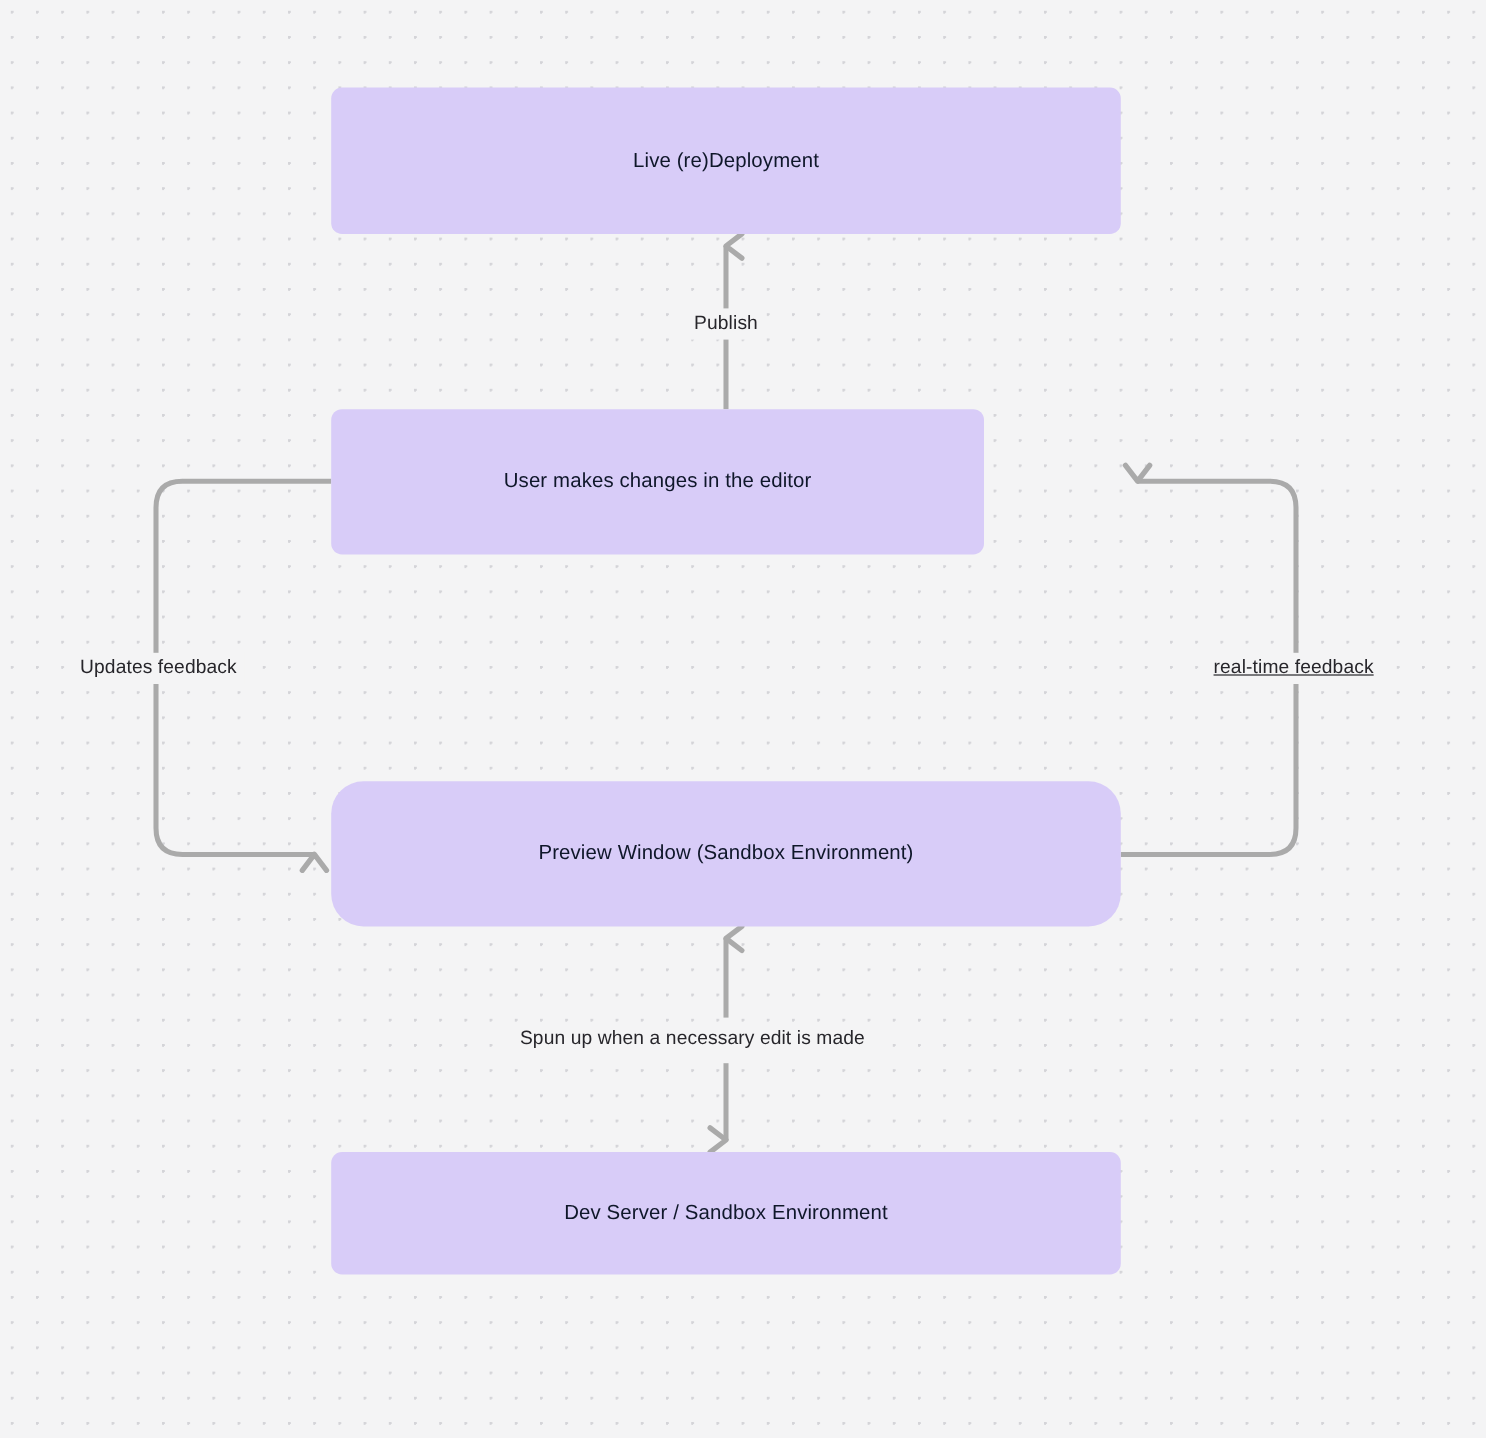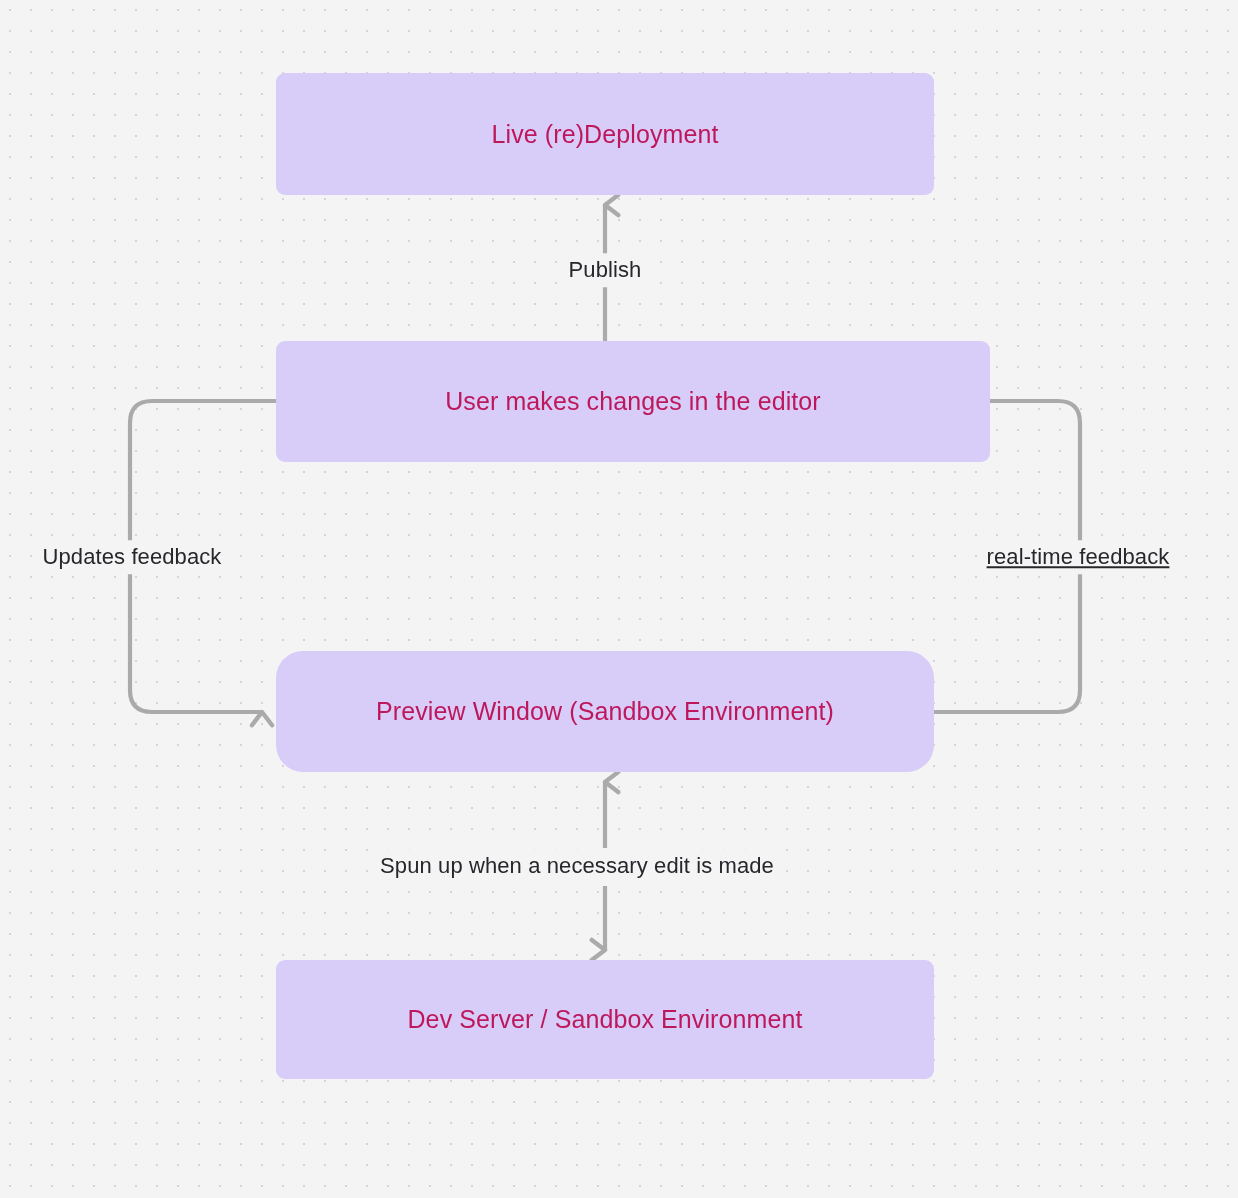--- a/index.html
+++ b/index.html
@@ -34,30 +34,30 @@
   .node {
     position: absolute;
     background-color: #d8ccf8;
     border-radius: 9px;
     display: flex;
     align-items: center;
     justify-content: center;
     box-sizing: border-box;
   }
   .node-label {
-    font-size: 25px;
-    color: #be185d;
+    font-size: 17px;
+    color: #0f172a;
     letter-spacing: 0.1px;
     text-align: center;
     line-height: 1.3;
     white-space: nowrap;
   }
   .edge-label {
     position: absolute;
-    font-size: 22px;
+    font-size: 16px;
     color: #27262b;
     letter-spacing: 0.1px;
     white-space: nowrap;
     background-color: #f4f4f5;
     padding: 3px 6px;
     line-height: 1.25;
   }
   .edge-label.center {
     transform: translate(-50%, -50%);
   }
@@ -89,29 +89,29 @@
     <g>
       <path d="M605 848 L605 782" fill="none" stroke="#aaaaaa" stroke-width="4.2" stroke-linecap="butt" marker-end="url(#arrow-up)"></path>
       <path d="M605 886 L605 950" fill="none" stroke="#aaaaaa" stroke-width="4.2" stroke-linecap="butt" marker-end="url(#arrow-up)"></path>
     </g>
   </svg>
 
   <div class="node" style="left:276px; top:73px; width:658px; height:122px;">
     <span class="node-label">Live (re)Deployment</span>
   </div>
 
-  <div class="node" style="left:276px; top:341px; width:714px; height:121px;">
+  <div class="node" style="left:276px; top:341px; width:544px; height:121px;">
     <span class="node-label">User makes changes in the editor</span>
   </div>
 
   <div class="node" style="left:276px; top:651px; width:658px; height:121px;border-radius:27px;">
     <span class="node-label">Preview Window (Sandbox Environment)</span>
   </div>
 
-  <div class="node" style="left:276px; top:960px; width:658px; height:119px;">
+  <div class="node" style="left:276px; top:960px; width:658px; height:102px;">
     <span class="node-label">Dev Server / Sandbox Environment</span>
   </div>
 
   <div class="edge-label center" style="left:605px; top:270px;">Publish</div>
 
   <div class="edge-label center" style="left:132px; top:557px;">Updates feedback</div>
 
   <div class="edge-label center" style="left:1078px; top:557px;text-decoration:underline;">real-time feedback</div>
 
   <div class="edge-label center" style="left:577px; top:866px;">Spun up when a necessary edit is made</div>

